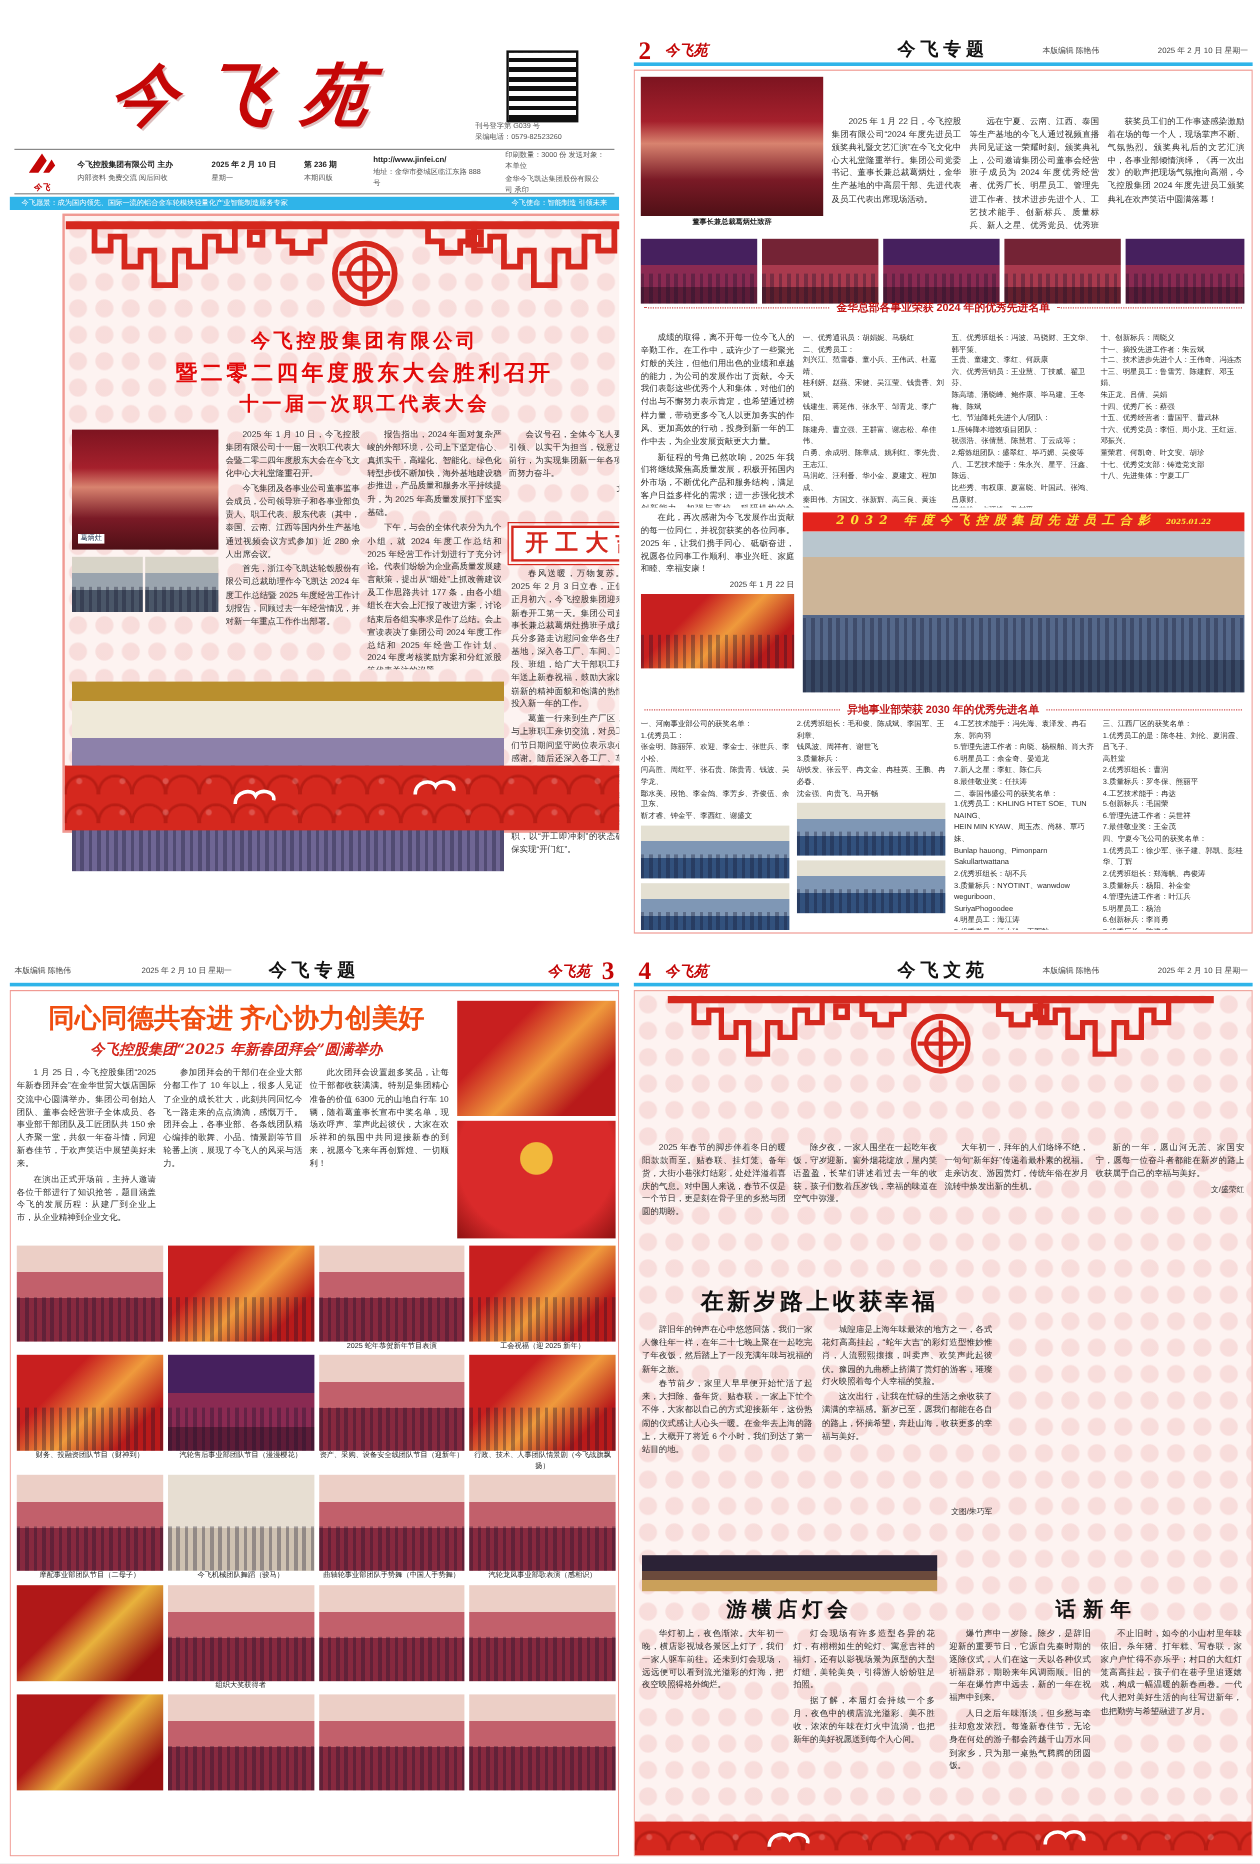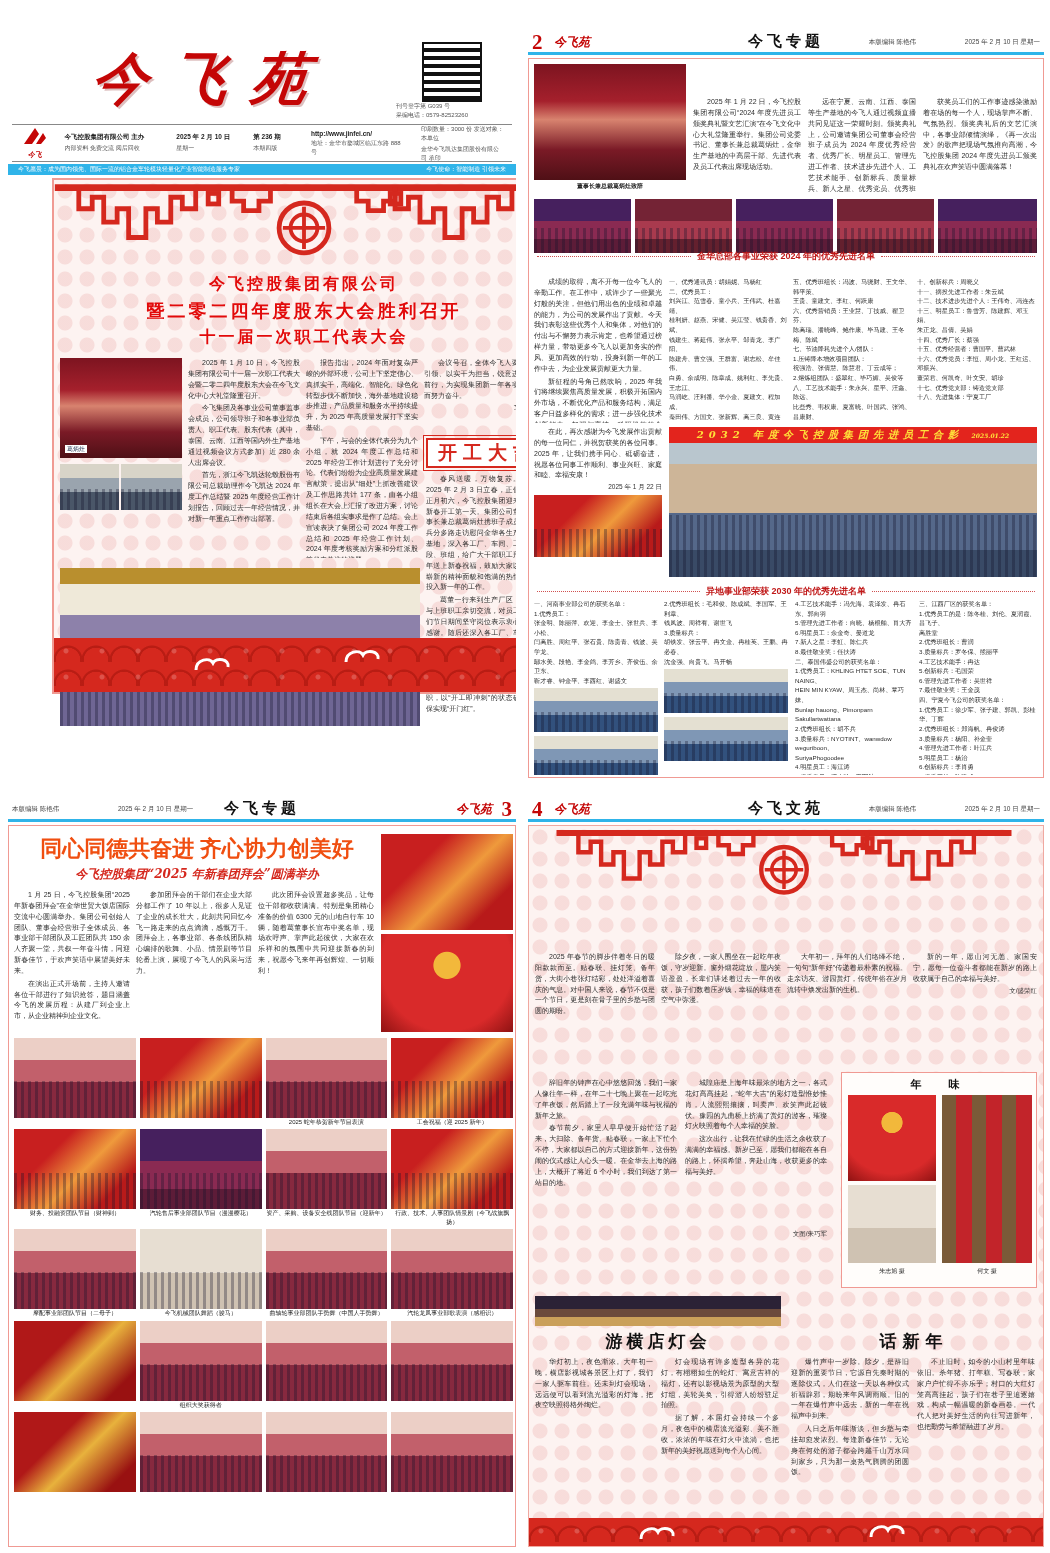--- a/index.html
+++ b/index.html
@@ -443,43 +443,36 @@
           <p>大年初一，拜年的人们络绎不绝，一句句“新年好”传递着最朴素的祝福。走亲访友、游园赏灯，传统年俗在岁月流转中焕发出新的生机。</p>
         </div>
       <div style="position:absolute;left:384px;top:126px;width:124px;height:112px;overflow:hidden;">
         <div class="para">
             <p>新的一年，愿山河无恙、家国安宁，愿每一位奋斗者都能在新岁的路上收获属于自己的幸福与美好。</p>
           </div>
         <div class="byline">文/盛荣红</div>
       </div>
 
       <div style="position:absolute;left:6px;top:246px;width:296px;">
+        <div style="font-weight:bold;font-size:19px;color:#111;letter-spacing:3px;text-align:center;">在新岁路上收获幸福</div>
         <div style="display:flex;gap:8px;margin-top:6px;">
           <div class="para" style="width:142px;height:168px;overflow:hidden;">
               <p>辞旧年的钟声在心中悠悠回荡，我们一家人像往年一样，在年二十七晚上聚在一起吃完了年夜饭，然后踏上了一段充满年味与祝福的新年之旅。</p>
               <p>春节前夕，家里人早早便开始忙活了起来，大扫除、备年货、贴春联，一家上下忙个不停，大家都以自己的方式迎接新年，这份热闹的仪式感让人心头一暖。在金华去上海的路上，大概开了将近 6 个小时，我们到达了第一站目的地。</p>
             </div>
           <div style="width:142px;">
             <div class="para" style="height:150px;overflow:hidden;">
                 <p>城隍庙是上海年味最浓的地方之一，各式花灯高高挂起，“蛇年大吉”的彩灯造型惟妙惟肖，人流熙熙攘攘，叫卖声、欢笑声此起彼伏。豫园的九曲桥上挤满了赏灯的游客，璀璨灯火映照着每个人幸福的笑脸。</p>
                 <p>这次出行，让我在忙碌的生活之余收获了满满的幸福感。新岁已至，愿我们都能在各自的路上，怀揣希望，奔赴山海，收获更多的幸福与美好。</p>
               </div>
             <div class="byline">文图/朱巧军</div>
           </div>
         </div>
       </div>
 
-      <div class="redbox" style="position:absolute;left:312px;top:246px;width:196px;height:216px;background:#fffdfb;">
-        <div class="boxtitle" style="margin-top:4px;">年　味</div>
-        <div class="ph ph-lantern" style="position:absolute;left:6px;top:22px;width:88px;height:86px;"></div>
-        <div class="ph ph-arch" style="position:absolute;left:6px;top:112px;width:88px;height:78px;"></div>
-        <div class="ph ph-couplet" style="position:absolute;left:100px;top:22px;width:90px;height:168px;"></div>
-        <div class="caption" style="position:absolute;left:6px;top:194px;width:88px;">朱志旭 摄</div>
-        <div class="caption" style="position:absolute;left:100px;top:194px;width:90px;">何文 摄</div>
-      </div>
 
       <div style="position:absolute;left:6px;top:470px;width:246px;">
         <div class="ph ph-town" style="width:246px;height:30px;"></div>
         <div style="font-weight:bold;font-size:17px;color:#111;letter-spacing:4px;text-align:center;margin-top:4px;">游横店灯会</div>
         <div style="display:flex;gap:8px;margin-top:4px;">
           <div class="para" style="width:118px;height:150px;overflow:hidden;">
               <p>华灯初上，夜色渐浓。大年初一晚，横店影视城各景区上灯了，我们一家人驱车前往。还未到灯会现场，远远便可以看到流光溢彩的灯海，把夜空映照得格外绚烂。</p>
             </div>
           <div class="para" style="width:118px;height:150px;overflow:hidden;">
               <p>灯会现场有许多造型各异的花灯，有栩栩如生的蛇灯、寓意吉祥的福灯，还有以影视场景为原型的大型灯组，美轮美奂，引得游人纷纷驻足拍照。</p>

